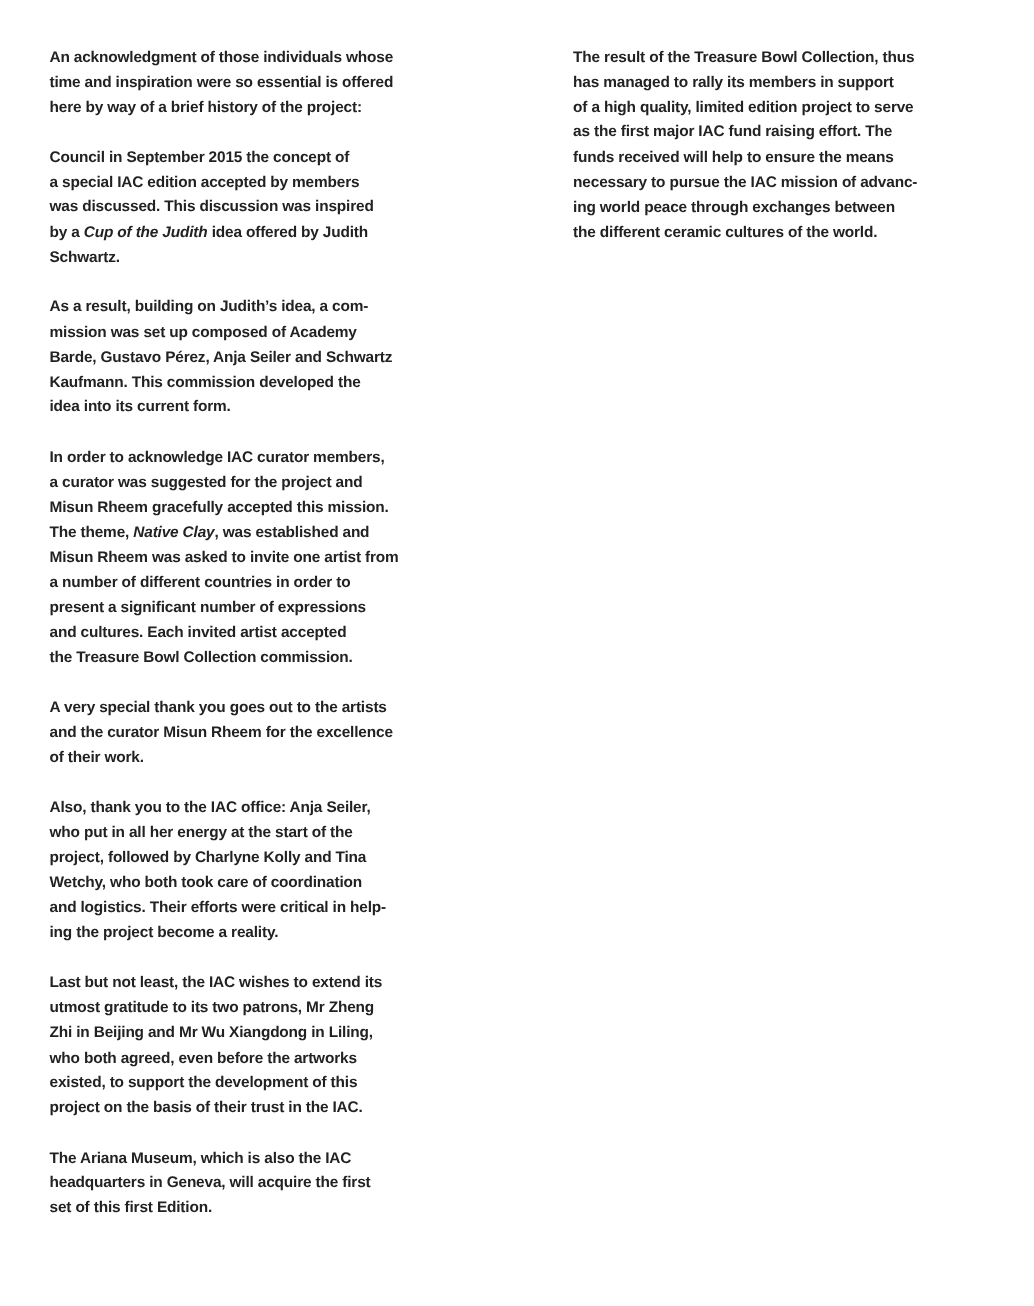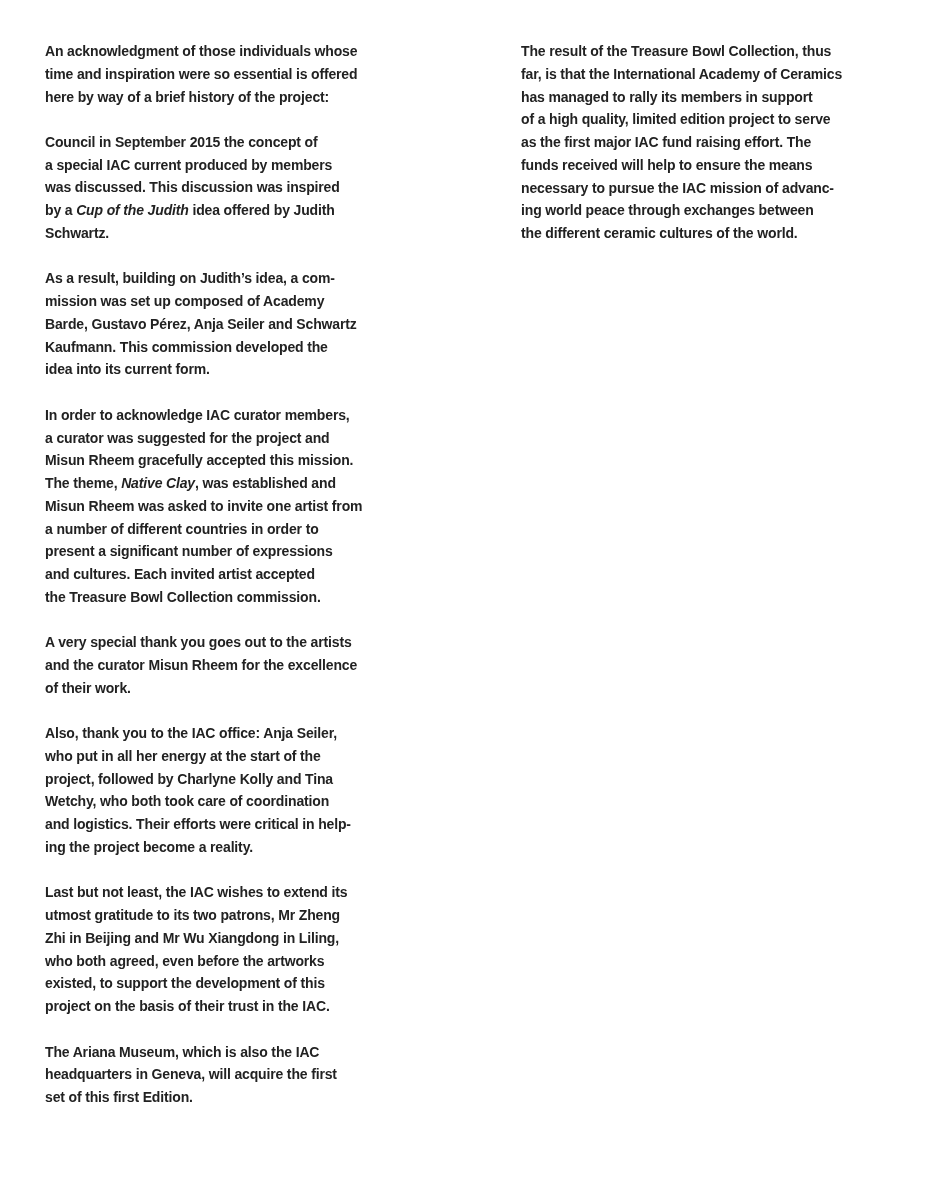--- a/index.html
+++ b/index.html
@@ -38,21 +38,21 @@
 <div class="column col-left">
 
   <p class="para">
     <span class="line">An acknowledgment of those individuals whose</span>
     <span class="line">time and inspiration were so essential is offered</span>
     <span class="line">here by way of a brief history of the project:</span>
   </p>
 
   <p class="para">
     <span class="line">Council in September 2015 the concept of</span>
-    <span class="line">a special IAC current produced by members</span>
+    <span class="line">a special IAC edition accepted by members</span>
     <span class="line">was discussed. This discussion was inspired</span>
     <span class="line"><span>by a </span><i>Cup of the Judith</i><span> idea offered by Judith</span></span>
     <span class="line">Schwartz.</span>
   </p>
 
   <p class="para">
     <span class="line">As a result, building on Judith’s idea, a com-</span>
     <span class="line">mission was set up composed of Academy</span>
     <span class="line">Barde, Gustavo Pérez, Anja Seiler and Schwartz</span>
     <span class="line">Kaufmann. This commission developed the</span>
@@ -99,21 +99,20 @@
     <span class="line">The Ariana Museum, which is also the IAC</span>
     <span class="line">headquarters in Geneva, will acquire the first</span>
     <span class="line">set of this first Edition.</span>
   </p>
 
 </div>
 
 <div class="column col-right">
   <p class="para">
     <span class="line">The result of the Treasure Bowl Collection, thus</span>
-    <span class="line">far, is that the International Academy of Ceramics</span>
     <span class="line">has managed to rally its members in support</span>
     <span class="line">of a high quality, limited edition project to serve</span>
     <span class="line">as the first major IAC fund raising effort. The</span>
     <span class="line">funds received will help to ensure the means</span>
     <span class="line">necessary to pursue the IAC mission of advanc-</span>
     <span class="line">ing world peace through exchanges between</span>
     <span class="line">the different ceramic cultures of the world.</span>
   </p>
 </div>
 

